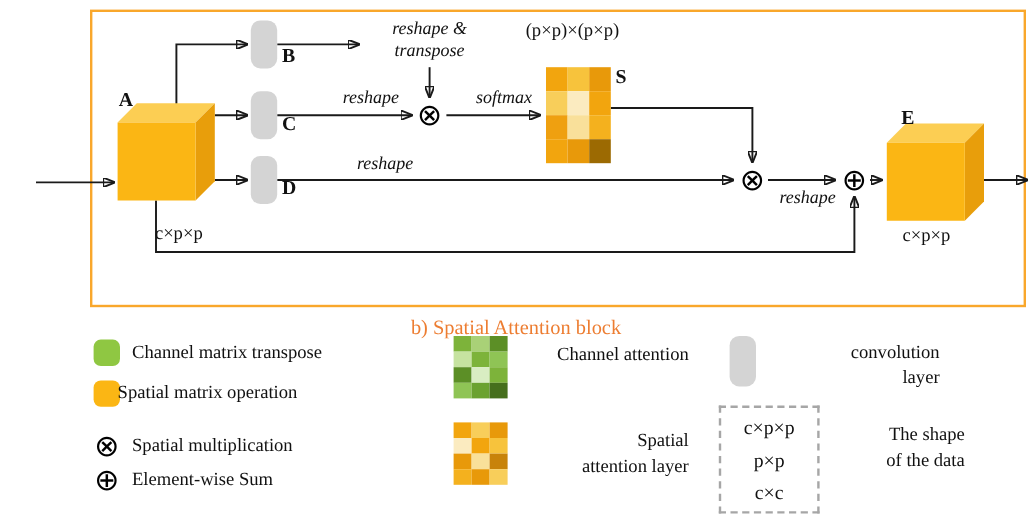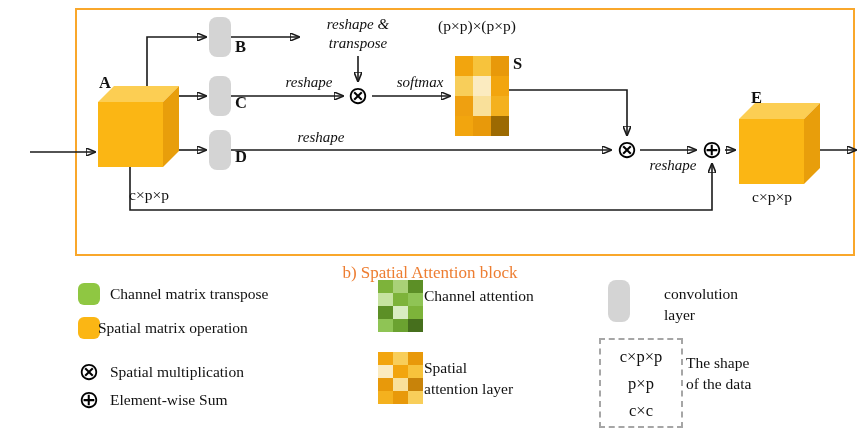--- a/index.html
+++ b/index.html
@@ -28,21 +28,21 @@
   .matrix { position:absolute; display:grid; }
   #s-matrix { left:455px; top:56px; grid-template-columns:repeat(3,18px); grid-template-rows:repeat(4,20px); }
   #channel-matrix { left:378px; top:280px; grid-template-columns:repeat(3,15px); grid-template-rows:repeat(4,13px); }
   #spatial-matrix { left:378px; top:352px; grid-template-columns:repeat(3,15px); grid-template-rows:repeat(4,13px); }
 
   .swatch { position:absolute; width:22px; height:22px; border-radius:6px; }
 
   .caption { position:absolute; left:230px; top:223px; width:400px; text-align:center;
              font-size:17px; line-height:20px;margin-top:40px; }
 
-  .legend-text { position:absolute; font-size:15.5px; line-height:21px; text-align:left; }
+  .legend-text { position:absolute; font-size:15.5px; line-height:21px; text-align:right; }
 
   .dashed-box { position:absolute; left:599px; top:338px; width:84px; height:90px;
                 border:2px dashed #a6a6a6; display:flex; flex-direction:column;
                 justify-content:center; align-items:center; }
   .dashed-box div { font-size:16.5px; line-height:27px; }
 </style>
 </head>
 <body>
 
 <div class="canvas">
@@ -173,21 +173,21 @@
       <div style="background: rgb(244, 177, 30);"></div>
       <div style="background: rgb(232, 153, 10);"></div>
       <div style="background: rgb(248, 206, 90);"></div>
     </div>
   <div class="legend-text" style="left:424px; top:357px; width:150px;">
     <div>Spatial</div>
     <div>attention layer</div>
   </div>
 
   <div class="legend-pill" style="left: 608px; top: 280px; background: rgb(212, 212, 212);"></div>
-  <div class="legend-text" style="left:664px; top:283px; width:140px;">
+  <div class="legend-text" style="left:643px; top:283px; width:140px;">
     <div>convolution</div>
     <div>layer</div>
   </div>
 
   <div class="dashed-box">
     <div>c×p×p</div>
     <div>p×p</div>
     <div>c×c</div>
   </div>
   <div class="legend-text" style="left:686px; top:352px; width:118px;">

